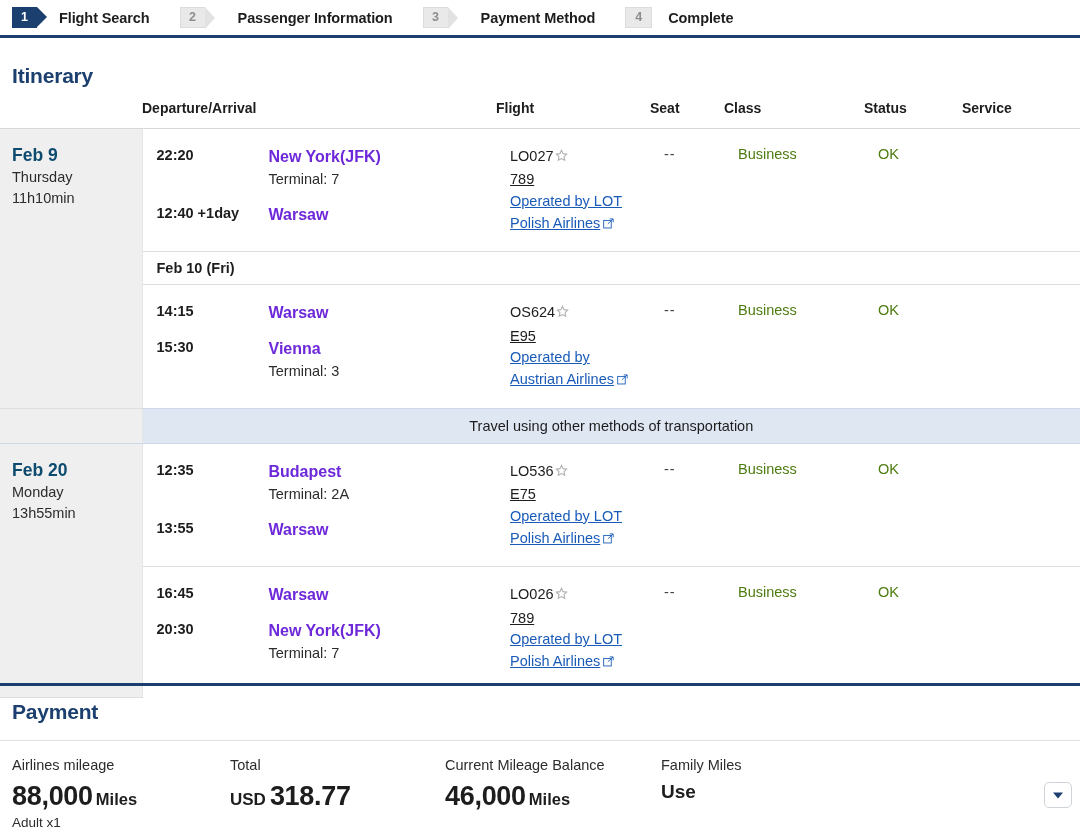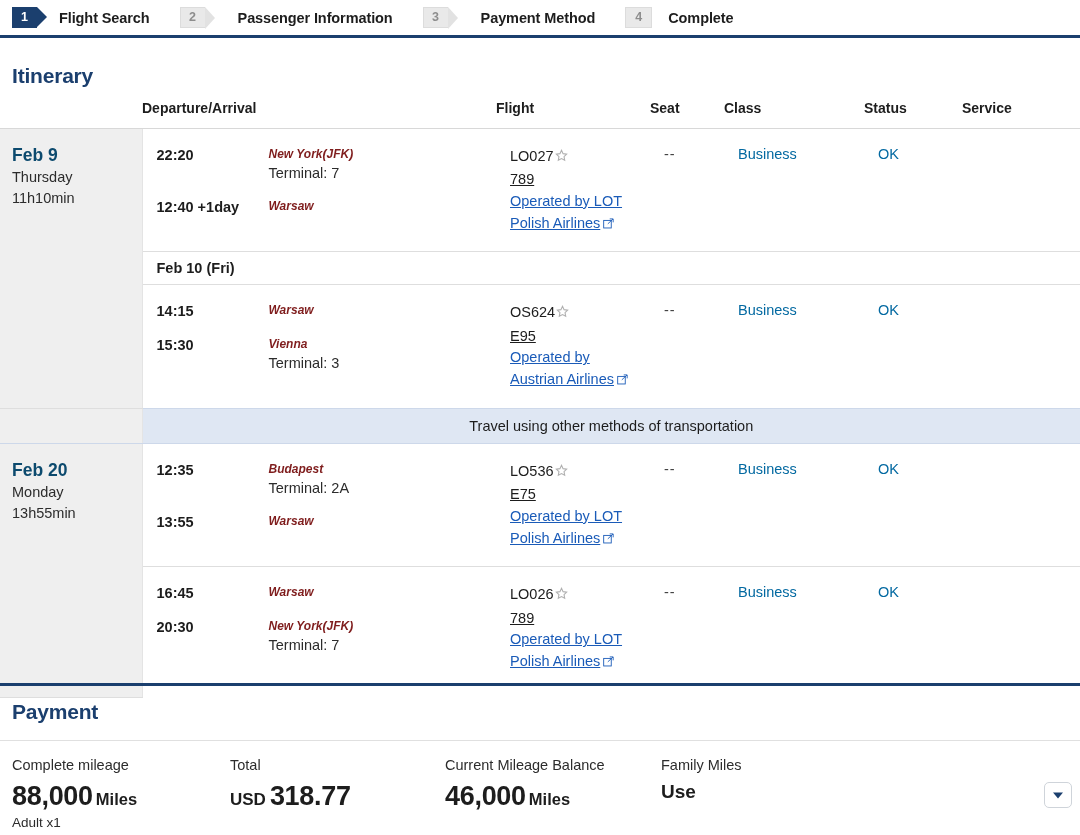--- a/index.html
+++ b/index.html
@@ -91,33 +91,33 @@
   .seg-row > td { border-bottom:1px solid #dedede; }
   .seg-row.nb > td { border-bottom:none; }
   .seg-pad { padding:16px 14px 16px 14px; }
 
   .grid2 {
     display:grid;
     grid-template-columns: 112px 1fr;
     row-gap:12px;
   }
   .tm   { font-size:14.5px; font-weight:700; color:#1d1d1d; line-height:1.5; white-space:nowrap;}
-  .plc  { font-size:12px; font-weight:700; color:#7f1d1d; line-height:1.5;font-style:italic;}
+  .plc  { font-size:16px; font-weight:700; color:#6d28d9; line-height:1.5;}
   .term { font-size:14.5px; font-weight:400; color:#2c2c2c; line-height:1.5;}
 
   .fl-no { font-size:14.5px; color:#1d1d1d; line-height:1.55; white-space:nowrap;}
   .star { display:inline-block; vertical-align:-1px; margin-left:1px; }
   .fl-eq { font-size:14.5px; color:#1d1d1d; line-height:1.55;text-decoration:underline; }
   .fl-op {
     font-size:14.5px; color:#1a5bb8; line-height:1.5;
     text-decoration:underline; cursor:pointer; display:block;
   }
   .ext { display:inline-block; vertical-align:-1px; margin-left:3px; }
 
-  .cc { font-size:14.5px; color:#0369a1; }
+  .cc { font-size:14.5px; color:#4d7c0f; }
   .dash { font-size:14.5px; color:#444; letter-spacing:1px; }
   .mid { padding-top:16px; }
 
   .sub-date-row td {
     background:#ffffff; border-bottom:1px solid #dedede; border-top:1px solid #dedede;
   }
   .sub-date {
     font-size:14.5px; font-weight:700; color:#1d1d1d;
     padding:8px 0 8px 14px;
   }
@@ -348,21 +348,21 @@
     </tbody>
   </table>
 
   <div class="pay-rule"></div>
   <div class="sec-title" id="payment-title">Payment</div>
   <div class="pay-sep"></div>
 
   <div class="pay-row">
 
     <div class="pay-item" style="left:12px;">
-      <div class="p-label">Complete mileage</div>
+      <div class="p-label">Airlines mileage</div>
       <div class="p-value"><span class="p-big">88,000</span><span class="p-unit">Miles</span></div>
       <div class="p-sub">Adult x1</div>
     </div>
 
     <div class="pay-item" style="left:230px;">
       <div class="p-label">Total</div>
       <div class="p-value"><span class="p-cur">USD</span><span class="p-big">318.77</span></div>
     </div>
 
     <div class="pay-item" style="left:445px;">

